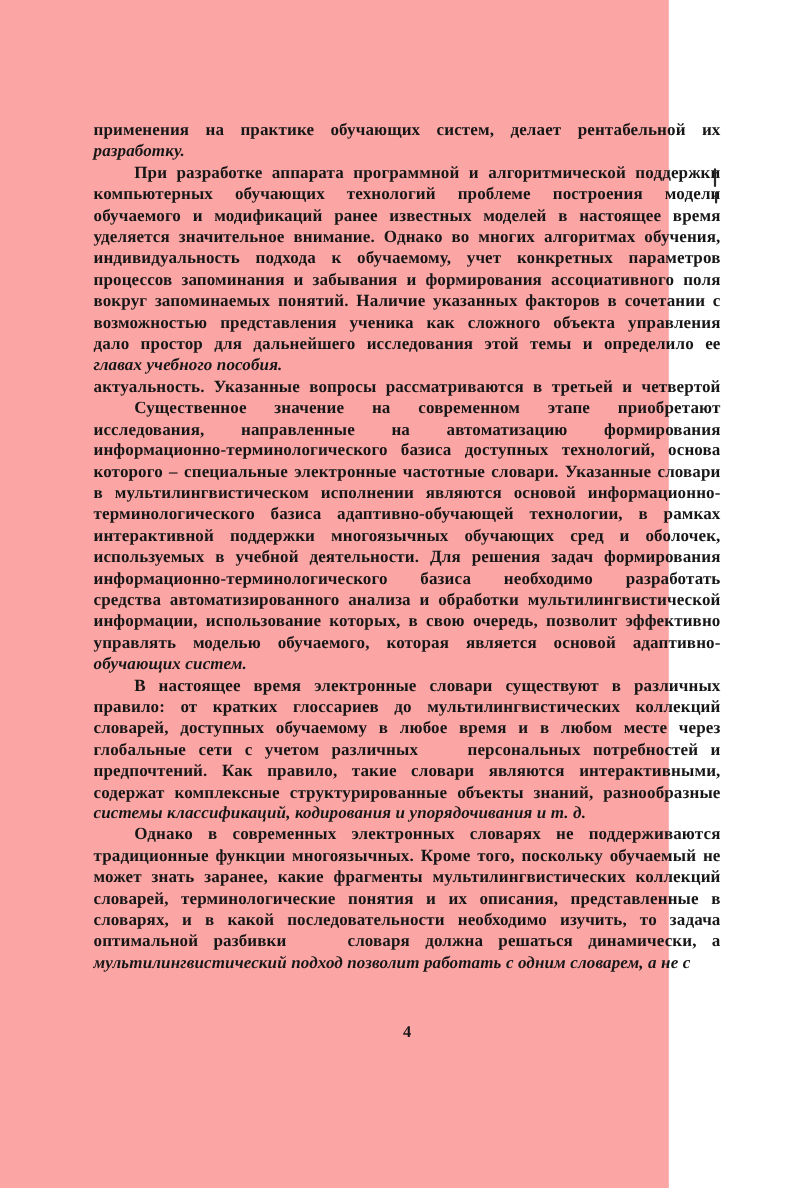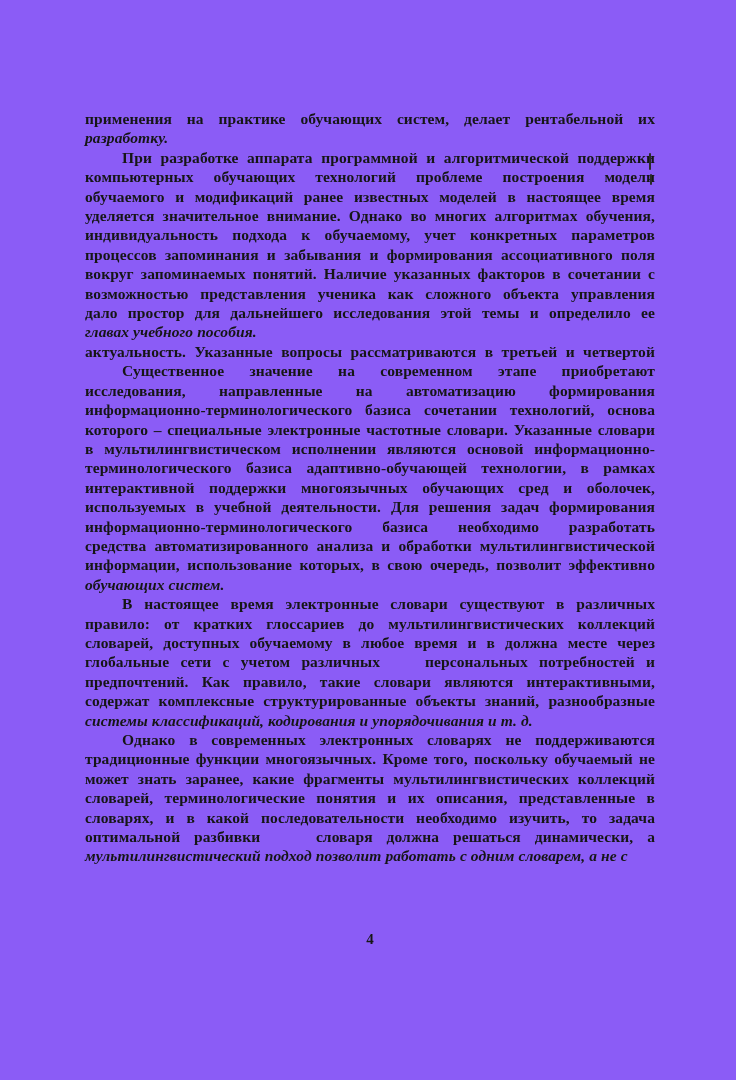--- a/index.html
+++ b/index.html
@@ -10,23 +10,23 @@
   body {
     width: 736px;
     height: 1080px;
     overflow: hidden;
     position: relative;
     font-family: "Liberation Serif", "DejaVu Serif", serif;
   }
   .scan-page {
     position: absolute;
     left: 0; top: 0;
-    width: 736px;
+    width: 608px;
     height: 1080px;
-    background: #8b5cf6;
+    background: #fca5a5;
   }
   .text-block {
     position: absolute;
     left: 85px;
     top: 109px;
     width: 570px;
     color: #161616;
     font-size: 15.5px;
     font-weight: 600;
     line-height: 19.4px;
@@ -83,35 +83,36 @@
         <div class="line">процессов запоминания и забывания и формирования ассоциативного поля</div>
         <div class="line">вокруг запоминаемых понятий. Наличие указанных факторов в сочетании с</div>
         <div class="line">возможностью представления ученика как сложного объекта управления</div>
         <div class="line">дало простор для дальнейшего исследования этой темы и определило ее</div>
         <div class="line last">главах учебного пособия.</div>
         <div class="line">актуальность. Указанные вопросы рассматриваются в третьей и четвертой</div>
       </div>
       <div class="paragraph">
         <div class="line indent">Существенное значение на современном этапе приобретают</div>
         <div class="line">исследования, направленные на автоматизацию формирования</div>
-        <div class="line">информационно-терминологического базиса сочетании технологий, основа</div>
+        <div class="line">информационно-терминологического базиса доступных технологий, основа</div>
         <div class="line">которого – специальные электронные частотные словари. Указанные словари</div>
         <div class="line">в мультилингвистическом исполнении являются основой информационно-</div>
         <div class="line">терминологического базиса адаптивно-обучающей технологии, в рамках</div>
         <div class="line">интерактивной поддержки многоязычных обучающих сред и оболочек,</div>
         <div class="line">используемых в учебной деятельности. Для решения задач формирования</div>
         <div class="line">информационно-терминологического базиса необходимо разработать</div>
         <div class="line">средства автоматизированного анализа и обработки мультилингвистической</div>
         <div class="line">информации, использование которых, в свою очередь, позволит эффективно</div>
+        <div class="line">управлять моделью обучаемого, которая является основой адаптивно-</div>
         <div class="line last">обучающих систем.</div>
       </div>
       <div class="paragraph">
         <div class="line indent">В настоящее время электронные словари существуют в различных</div>
         <div class="line">правило: от кратких глоссариев до мультилингвистических коллекций</div>
-        <div class="line">словарей, доступных обучаемому в любое время и в должна месте через</div>
+        <div class="line">словарей, доступных обучаемому в любое время и в любом месте через</div>
         <div class="line">глобальные сети с учетом различных &nbsp;&nbsp; персональных потребностей и</div>
         <div class="line">предпочтений. Как правило, такие словари являются интерактивными,</div>
         <div class="line">содержат комплексные структурированные объекты знаний, разнообразные</div>
         <div class="line last">системы классификаций, кодирования и упорядочивания и т. д.</div>
       </div>
       <div class="paragraph">
         <div class="line indent">Однако в современных электронных словарях не поддерживаются</div>
         <div class="line">традиционные функции многоязычных. Кроме того, поскольку обучаемый не</div>
         <div class="line">может знать заранее, какие фрагменты мультилингвистических коллекций</div>
         <div class="line">словарей, терминологические понятия и их описания, представленные в</div>

